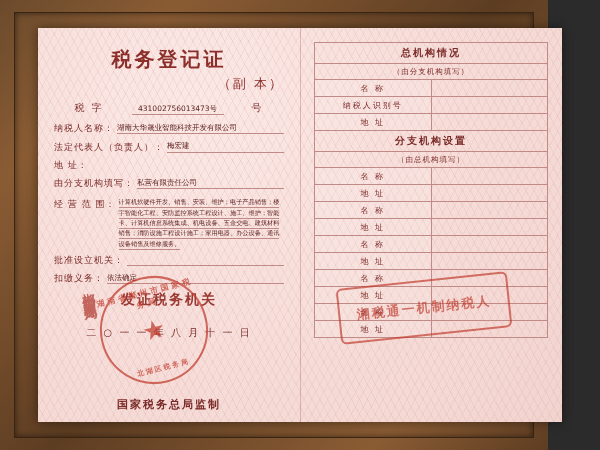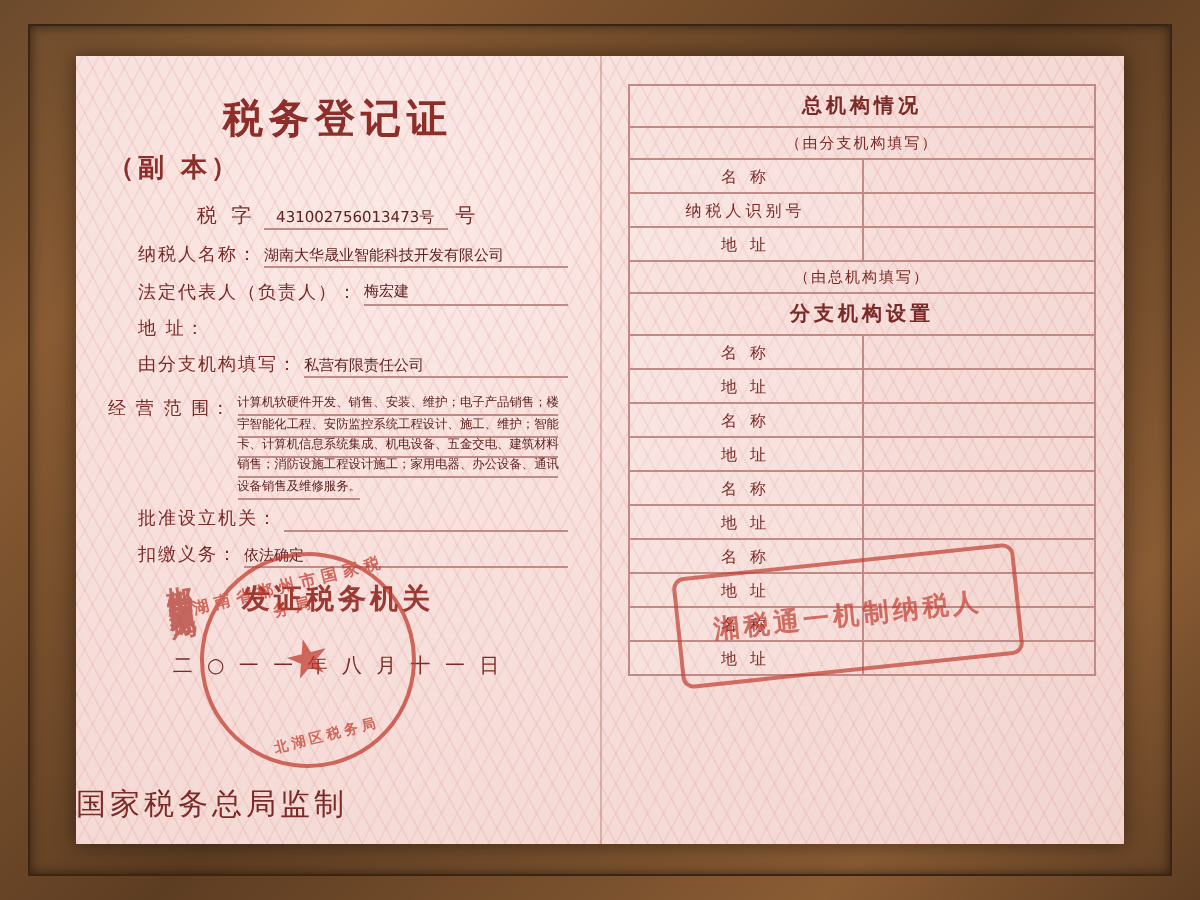--- a/index.html
+++ b/index.html
@@ -2,21 +2,21 @@
 <html><head>
 <meta charset="utf-8">
 <style>
   html,body{margin:0;padding:0;}
   body{
     width:600px;height:450px;overflow:hidden;
     font-family:"DejaVu Sans","Liberation Sans",sans-serif;
     background:#2b2b2b;
   }
   .frame{
-    position:absolute;left:0;top:0;width:600px;height:450px;
+    position:absolute;left:0;top:0;width:548px;height:450px;
     background:linear-gradient(135deg,#6b4a2c 0%,#8a5c34 18%,#5d3d22 50%,#8a5c34 82%,#5e3d22 100%);
     box-sizing:border-box;
     padding:14px 28px;
   }
   .frame-inner{
     position:absolute;left:14px;top:12px;right:14px;bottom:12px;
     border:1px solid #3a2412;
     box-shadow:inset 0 0 6px rgba(0,0,0,.55);
   }
   .page{
@@ -45,53 +45,53 @@
   .right{
     position:absolute;left:262px;top:0;width:262px;height:394px;
     box-sizing:border-box;padding:14px 14px 10px 14px;border-radius:26px;
   }
   .title{
     text-align:center;font-weight:bold;color:#8c2f2b;
     font-size:20px;letter-spacing:3px;margin:8px 0 2px 0;
     font-family:"DejaVu Sans","Liberation Sans",sans-serif;
   }
   .subtitle{
-    text-align:left;color:#8c2f2b;font-size:13px;font-weight:bold;
+    text-align:right;color:#8c2f2b;font-size:13px;font-weight:normal;
     letter-spacing:2px;margin-bottom:8px;
   }
   .row{
     display:flex;align-items:flex-end;color:#7a2b28;font-size:9px;
     margin-bottom:7px;line-height:1.25;
   }
-  .row .lbl{flex:0 0 auto;white-space:nowrap;letter-spacing:1px;margin-left:15px;}
+  .row .lbl{flex:0 0 auto;white-space:nowrap;letter-spacing:1px;}
   .row .val{
     flex:1 1 auto;margin-left:3px;border-bottom:1px solid #c08a86;
     color:#5d2320;font-size:7.5px;padding-bottom:1px;
     white-space:nowrap;overflow:hidden;text-overflow:ellipsis;
   }
   .num-row{
     display:flex;align-items:flex-end;justify-content:center;color:#7a2b28;
-    font-size:10px;margin:2px 0 8px 0;
+    font-size:10px;margin:2px 0 8px 0;gap:24px;
   }
   .num-row .k{letter-spacing:2px;}
   .num-row .mid{
     margin:0 4px;border-bottom:1px solid #c08a86;min-width:92px;
     text-align:center;font-size:7.5px;color:#5d2320;
   }
   .multi{
     color:#5d2320;font-size:6.2px;line-height:1.5;
     border-bottom:1px solid #c08a86;padding-bottom:2px;
     max-height:34px;overflow:hidden;
   }
   .scope-row{display:flex;color:#7a2b28;font-size:9px;margin-bottom:7px;}
   .scope-row .lbl{flex:0 0 auto;white-space:nowrap;letter-spacing:1px;padding-top:2px;}
   .scope-row .val{flex:1 1 auto;margin-left:3px;}
   .footer{
-    position:absolute;left:0;right:0;bottom:10px;
-    color:#7a2b28;font-size:15px;letter-spacing:2px;
+    position:absolute;left:0;right:0;bottom:10px;text-align:center;
+    color:#7a2b28;font-size:11px;letter-spacing:2px;font-weight:bold;
   }
   .date{
     text-align:center;color:#7a2b28;font-size:10px;letter-spacing:2px;
     margin-top:17px;
   }
   .authority{
     text-align:center;color:#9b3a33;font-size:14px;letter-spacing:2px;
     margin-top:6px;font-weight:bold;
   }
   table.grid{
@@ -215,24 +215,24 @@
             </tr>
         <tr>
               <td class="k">纳税人识别号</td>
               <td class="v"></td>
             </tr>
         <tr>
               <td class="k">地    址</td>
               <td class="v"></td>
             </tr>
         <tr>
+              <td class="head" colspan="2">分支机构设置</td>
+            </tr>
+        <tr>
               <td class="subhead" colspan="2">（由总机构填写）</td>
-            </tr>
-        <tr>
-              <td class="head" colspan="2">分支机构设置</td>
             </tr>
         <tr>
               <td class="k">名    称</td>
               <td class="v"></td>
             </tr>
         <tr>
               <td class="k">地    址</td>
               <td class="v"></td>
             </tr>
         <tr>

